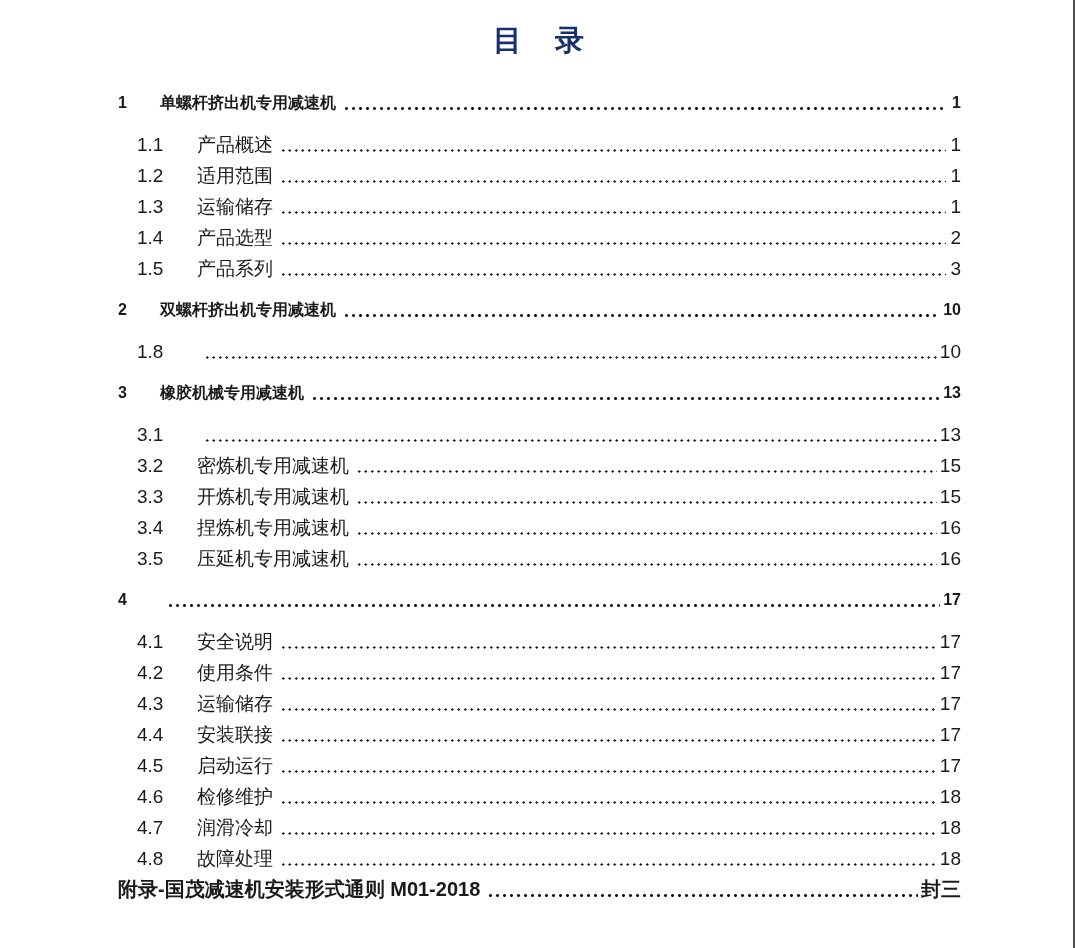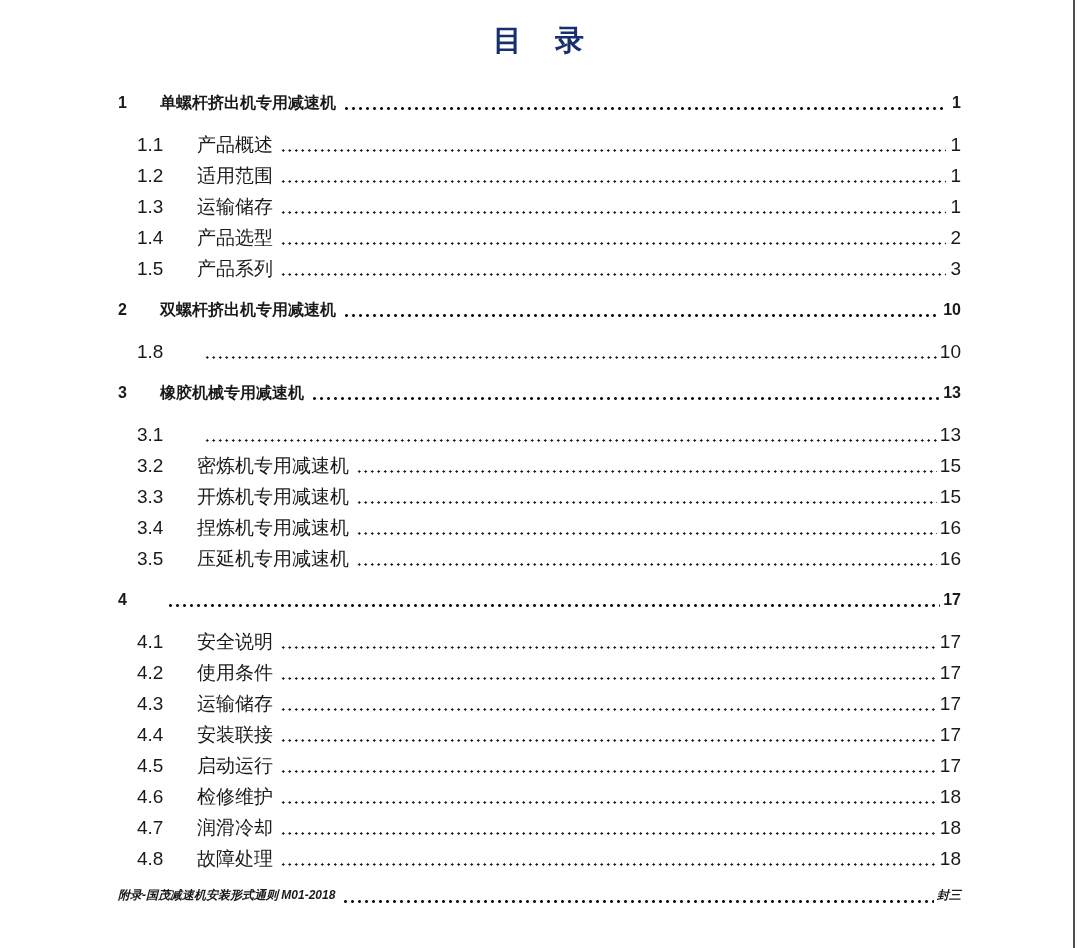--- a/index.html
+++ b/index.html
@@ -93,23 +93,21 @@
   .toc-row.section .leader,
   .toc-row.appendix .leader {
     background-image: radial-gradient(circle, #111111 1.3px, transparent 1.55px);
     background-size: 7px 9px;
   }
   .toc-row.section:first-child {
     margin-top: 26px;
   }
   .toc-row.appendix {
     font-weight: bold;
-    font-size: 12px;
-    margin-top: 6px;
-    font-style: italic;
+    font-size: 20px;
   }
 </style>
 </head>
 <body>
 
 <div class="page">
   <div class="content">
     <h1 class="doc-title" style="color: rgb(23, 47, 109);">目　录</h1>
     <div class="toc-list" id="toc-list">
         <div class="toc-row section">

